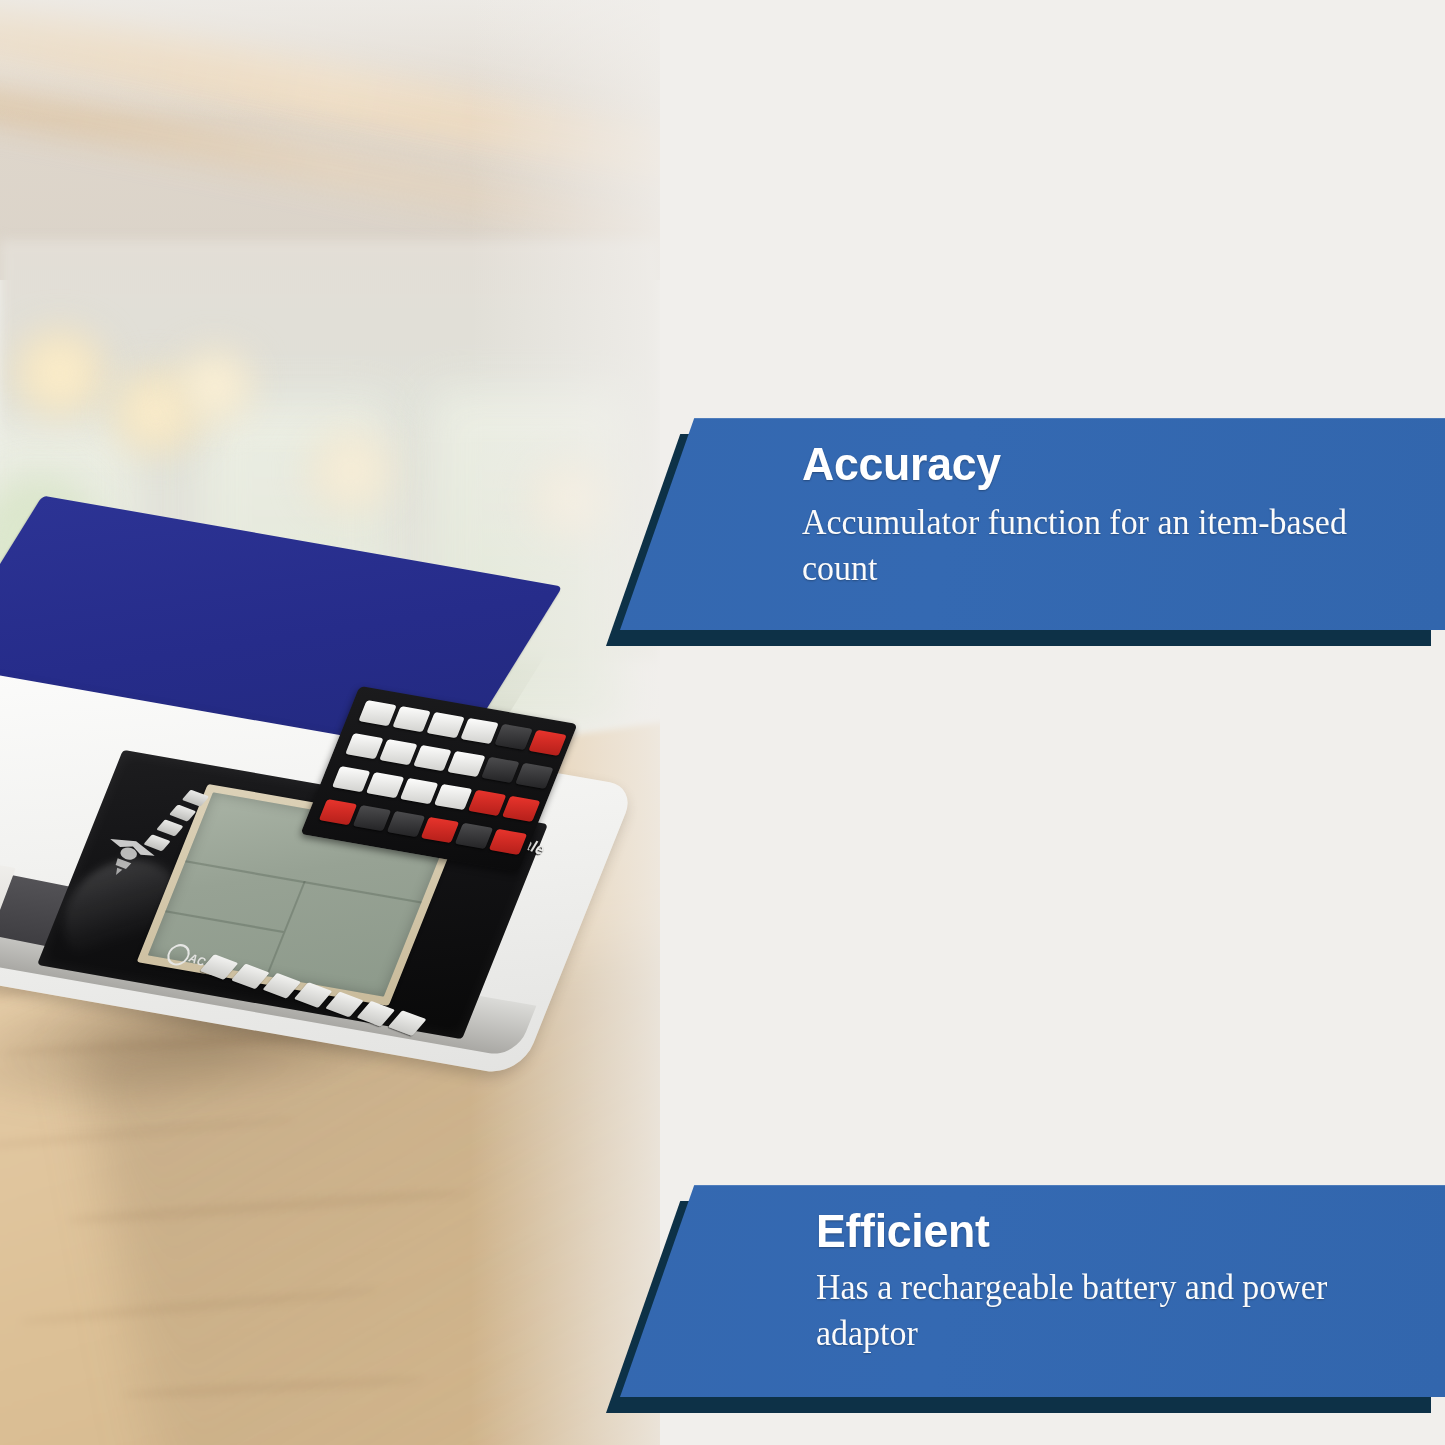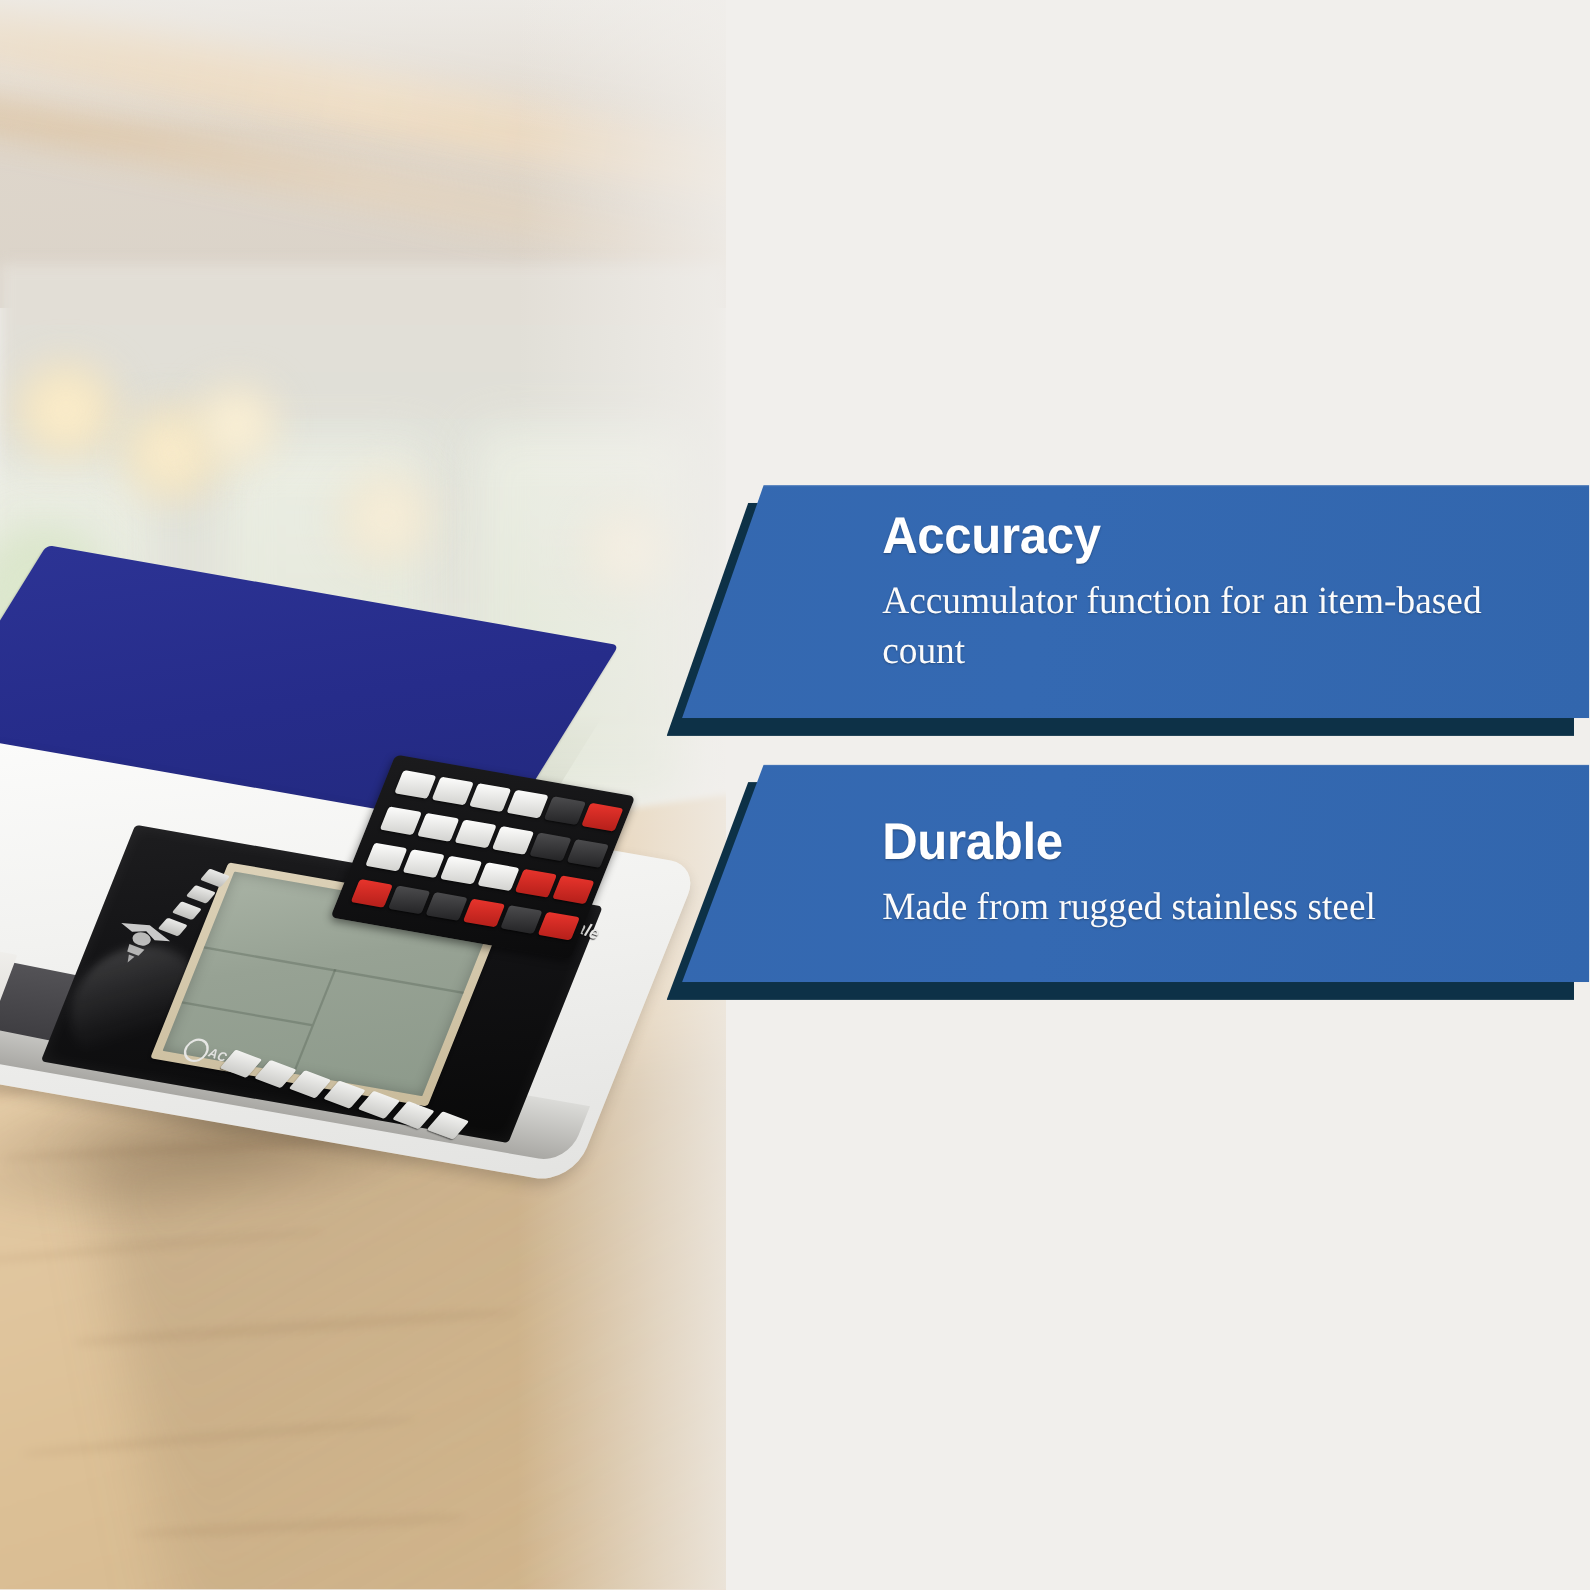--- a/index.html
+++ b/index.html
@@ -115,21 +115,21 @@
   .header{position:absolute;left:470px;top:18px;width:955px;text-align:center;z-index:5;}
   .headline{font-family:"Liberation Sans",sans-serif;font-weight:700;font-size:60px;
     color:#0c0c0c;letter-spacing:-.8px;line-height:1.06;
     transform:scaleX(.93);transform-origin:center;}
   .subhead{font-family:"Liberation Serif",serif;font-size:38px;color:#141414;
     line-height:1.30;margin-top:14px;padding:0 48px;transform:scaleX(.96);
     transform-origin:center;}
 
   
   .banners{position:absolute;left:0;top:0;width:1445px;height:1445px;z-index:6;}
-  .banner{position:absolute;right:0;width:825px;margin-top:23px;}
+  .banner{position:absolute;right:0;width:825px;}
   .bn-shadow{position:absolute;left:0;top:0;width:825px;height:100%;
     background:#0d3147;
     clip-path:polygon(9.0% 0%, 100% 0%, 100% 100%, 0% 100%);
     transform:translate(-14px,16px);}
   .bn-shape{position:absolute;left:0;top:0;width:825px;height:100%;
     background:linear-gradient(100deg,#3468b0 0%,#3469b2 40%,#3266ad 100%);
     clip-path:polygon(9.0% 0%, 100% 0%, 100% 100%, 0% 100%);
     box-shadow:inset 0 1px 0 rgba(255,255,255,.14);}
   .bn-inner{position:absolute;left:0;top:0;width:825px;height:100%;}
   .bn-title{position:absolute;left:182px;font-family:"Liberation Sans",sans-serif;
@@ -271,25 +271,25 @@
 
     <div class="banner" style="top:418px;height:212px;">
       <div class="bn-shadow"></div>
       <div class="bn-shape"></div>
       <div class="bn-inner">
         <div class="bn-title" style="top:18px;">Accuracy</div>
         <div class="bn-desc" style="top:82px;width:580px;">Accumulator function for an item-based count</div>
       </div>
     </div>
 
-    <div class="banner" style="top:672px;height:198px;">
+
+
+    <div class="banner" style="top:1185px;height:212px;">
       <div class="bn-shadow"></div>
       <div class="bn-shape"></div>
       <div class="bn-inner">
-        <div class="bn-title" style="top:42px;">Durable</div>
-        <div class="bn-desc" style="top:106px;width:620px;">Made from rugged stainless steel</div>
-      </div>
-    </div>
-
-
+        <div class="bn-title" style="top:18px;left:196px;">Efficient</div>
+        <div class="bn-desc" style="top:80px;left:196px;width:600px;">Has a rechargeable battery and power adaptor</div>
+      </div>
+    </div>
 
   </div>
 </div>
 
 </body></html>

